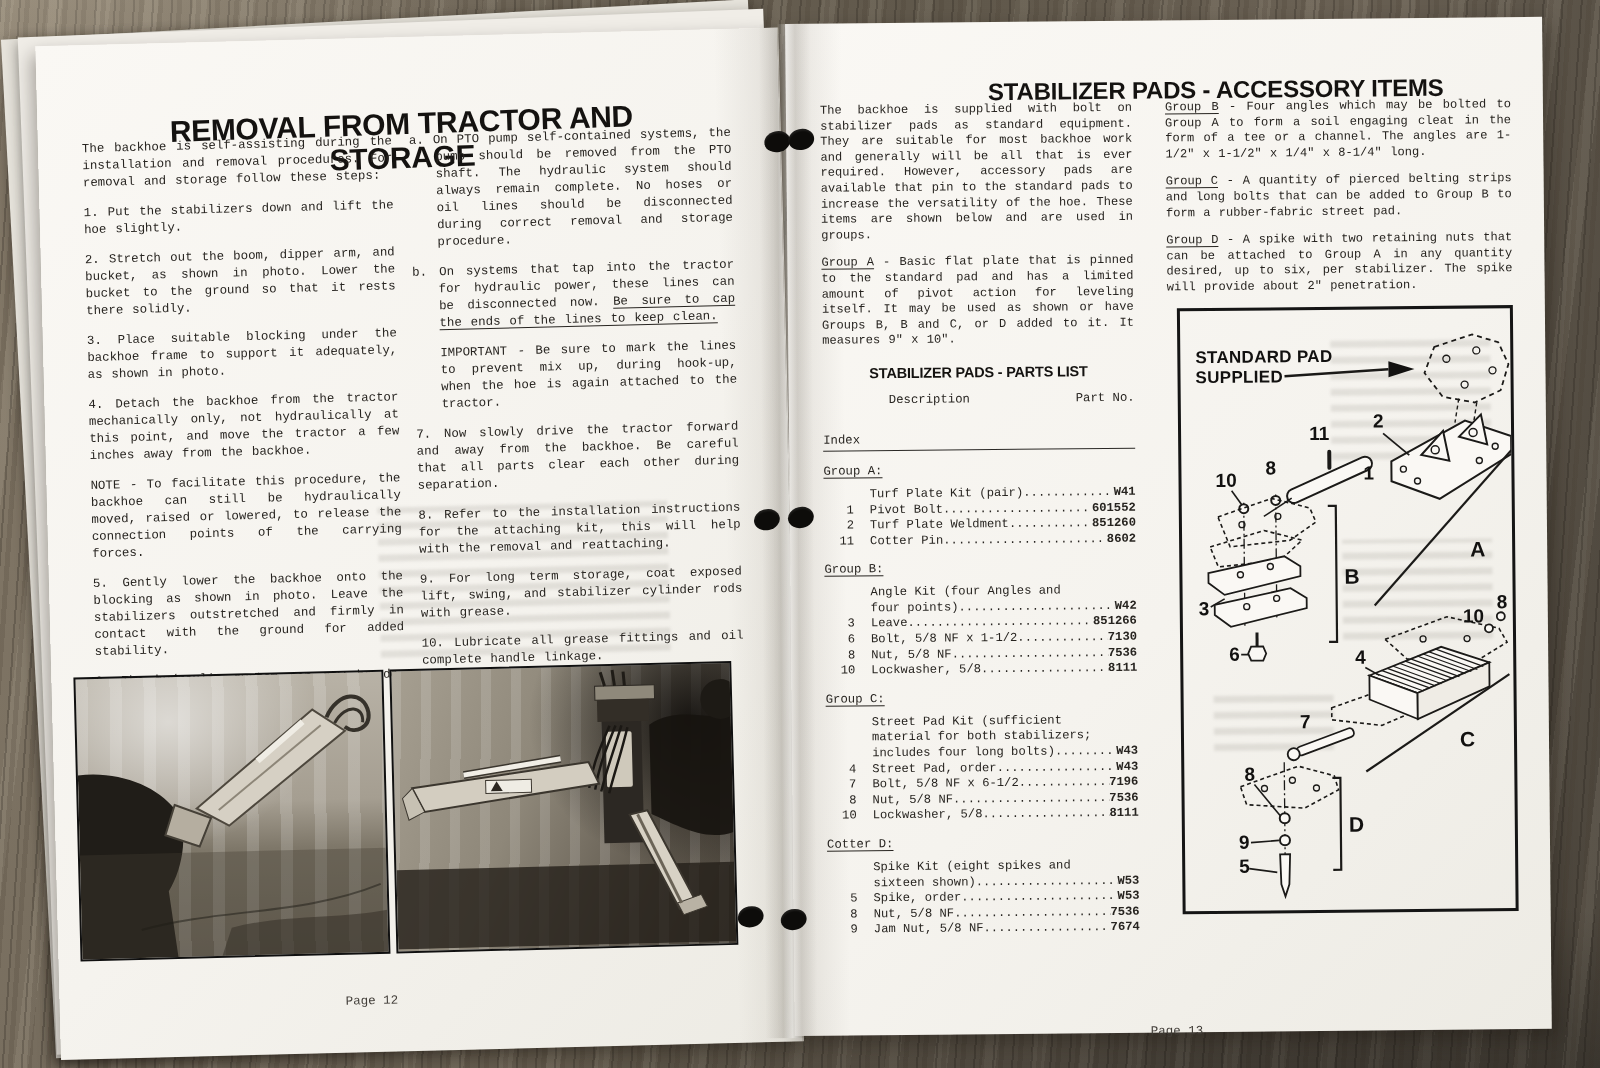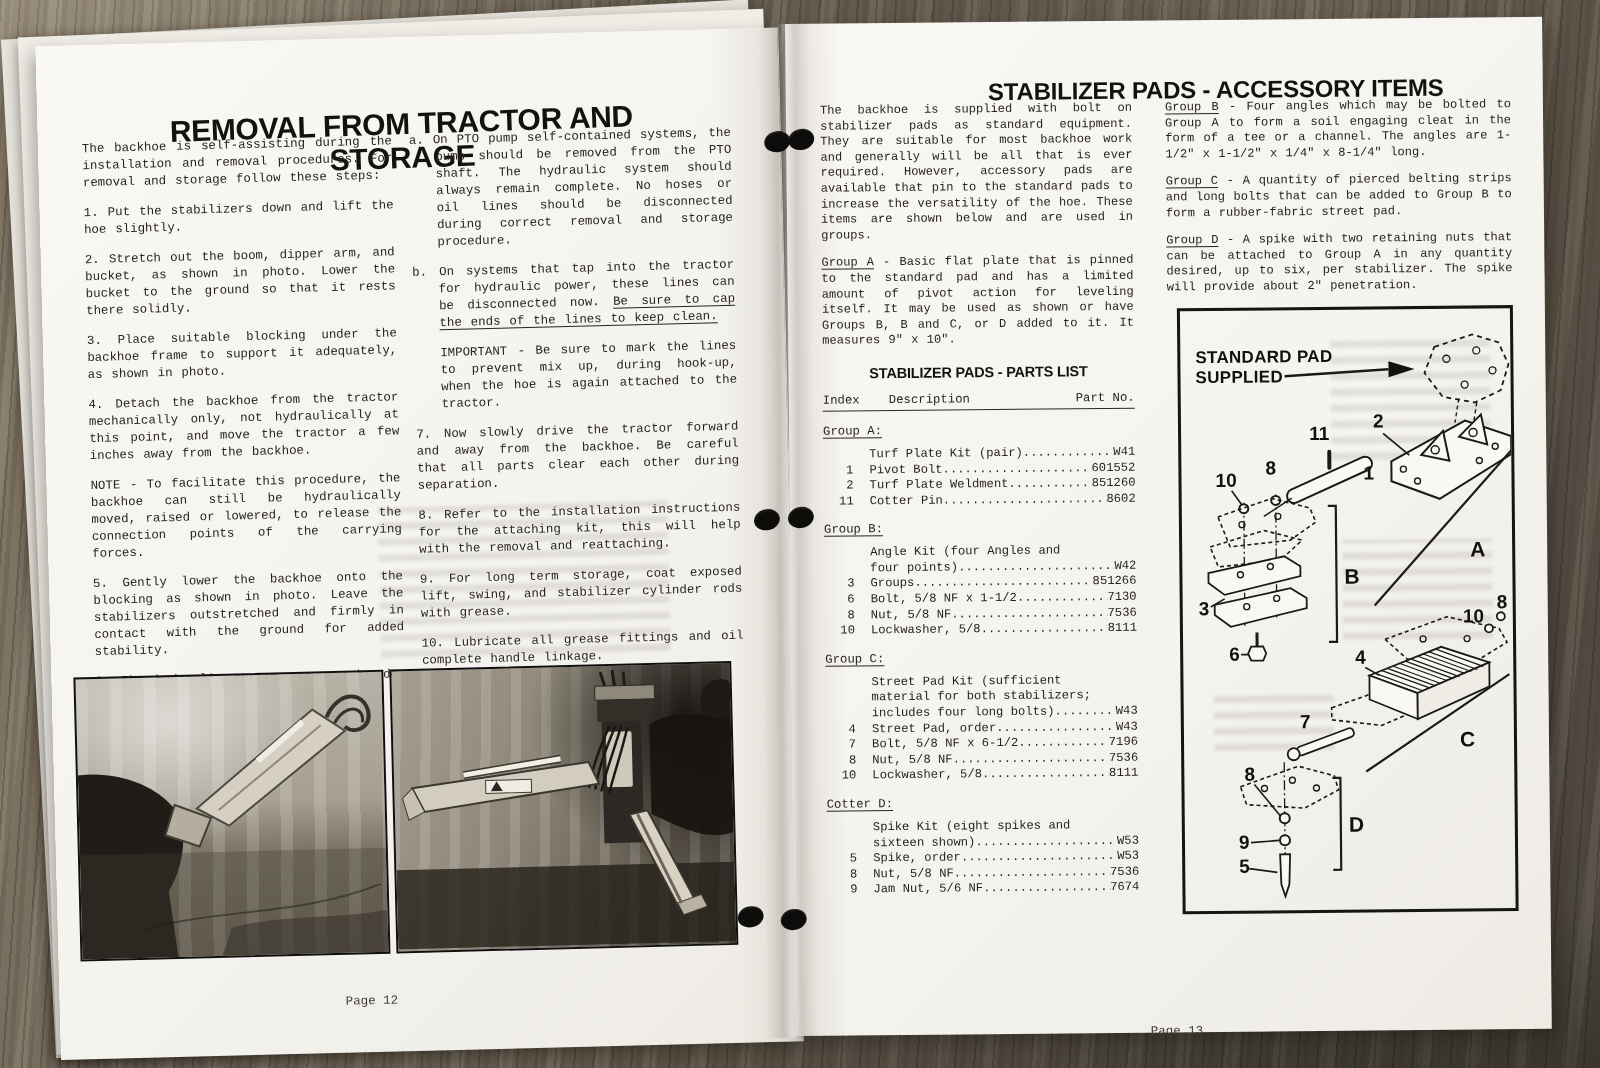--- a/index.html
+++ b/index.html
@@ -66,29 +66,29 @@
   
   .rp-title{position:absolute;left:120px;top:40px;width:620px;text-align:center;
     font-weight:700;font-size:24px;letter-spacing:-.2px;color:#141210;}
   .rp-cols{position:absolute;left:34px;top:80px;display:flex;gap:33px;}
   .rp-cols .colA{width:312px;}
   .rp-cols .colB{width:346px;}
   .rp-cols .tw{font-size:12.1px;line-height:15.6px;margin-bottom:12px;word-spacing:1px;}
   .pl-title{font-weight:700;font-size:14.5px;text-align:center;margin:16px 0 12px;color:#141210;letter-spacing:-.2px;}
   .pl-head{display:flex;font-family:"Liberation Mono",monospace;font-size:12.3px;color:#272420;
     border-bottom:1.6px solid #2a2825;padding-bottom:3px;}
-  .pl-head .h-idx{width:66px;}
+  .pl-head .h-idx{width:66px;margin-top:40px;}
   .pl-head .h-desc{flex:1;}
   .pl-head .h-part{}
   .pl-label{font-family:"Liberation Mono",monospace;font-size:12.3px;margin:13px 0 9px;color:#272420;}
   .pl-row{display:flex;font-family:"Liberation Mono",monospace;font-size:12.2px;line-height:15.6px;color:#272420;}
   .pl-idx{width:30px;text-align:right;flex:none;}
   .pl-desc{margin-left:16px;white-space:pre;flex:none;}
   .pl-dots{flex:1;overflow:hidden;white-space:nowrap;}
-  .pl-part{white-space:nowrap;flex:none;}
+  .pl-part{white-space:nowrap;flex:none;font-weight:bold;}
   
   .diagram{margin-top:8px;margin-left:10px;width:330px;height:600px;border:3px solid #151515;position:relative;}
   .diagram svg{position:absolute;inset:0;}
   .dg-num{font-family:"Liberation Sans",sans-serif;font-weight:700;font-size:19px;fill:#121110;}
   .dg-letter{font-family:"Liberation Sans",sans-serif;font-weight:700;font-size:21px;fill:#121110;}
   .dg-label{font-family:"Liberation Sans",sans-serif;font-weight:700;font-size:17px;fill:#121110;letter-spacing:.3px;}
   .ln{stroke:#1b1a18;fill:none;}
   .solid{fill:#faf8f4;stroke:#1b1a18;}
   .ghost{position:absolute;pointer-events:none;filter:blur(1.4px);opacity:.14;
     background:repeating-linear-gradient(0deg, rgba(95,90,80,.9) 0 7px, transparent 7px 16px);}
@@ -221,21 +221,21 @@
               <span class="pl-desc">Angle Kit (four Angles and</span>
             </div>
             <div class="pl-row">
               <span class="pl-idx"></span>
               <span class="pl-desc">four points)</span>
               <span class="pl-dots">......................................................................</span>
               <span class="pl-part">W42</span>
             </div>
             <div class="pl-row">
               <span class="pl-idx">3</span>
-              <span class="pl-desc">Groups</span>
+              <span class="pl-desc">Leave</span>
               <span class="pl-dots">......................................................................</span>
               <span class="pl-part">851266</span>
             </div>
             <div class="pl-row">
               <span class="pl-idx">6</span>
               <span class="pl-desc">Bolt, 5/8 NF x 1-1/2</span>
               <span class="pl-dots">......................................................................</span>
               <span class="pl-part">7130</span>
             </div>
             <div class="pl-row">
@@ -307,21 +307,21 @@
               <span class="pl-part">W53</span>
             </div>
             <div class="pl-row">
               <span class="pl-idx">8</span>
               <span class="pl-desc">Nut, 5/8 NF</span>
               <span class="pl-dots">......................................................................</span>
               <span class="pl-part">7536</span>
             </div>
             <div class="pl-row">
               <span class="pl-idx">9</span>
-              <span class="pl-desc">Jam Nut, 5/6 NF</span>
+              <span class="pl-desc">Jam Nut, 5/8 NF</span>
               <span class="pl-dots">......................................................................</span>
               <span class="pl-part">7674</span>
             </div>
           </div>
       </div>
       <div class="colB">
         <div id="rp-col2">
             <p class="tw"><span class="ul">Group B</span><span> - Four angles which may be bolted to Group A to form a soil engaging cleat in the form of a tee or a channel. The angles are 1-1/2" x 1-1/2" x 1/4" x 8-1/4" long.</span></p>
             <p class="tw"><span class="ul">Group C</span><span> - A quantity of pierced belting strips and long bolts that can be added to Group B to form a rubber-fabric street pad.</span></p>
             <p class="tw"><span class="ul">Group D</span><span> - A spike with two retaining nuts that can be attached to Group A in any quantity desired, up to six, per stabilizer. The spike will provide about 2" penetration.</span></p>

